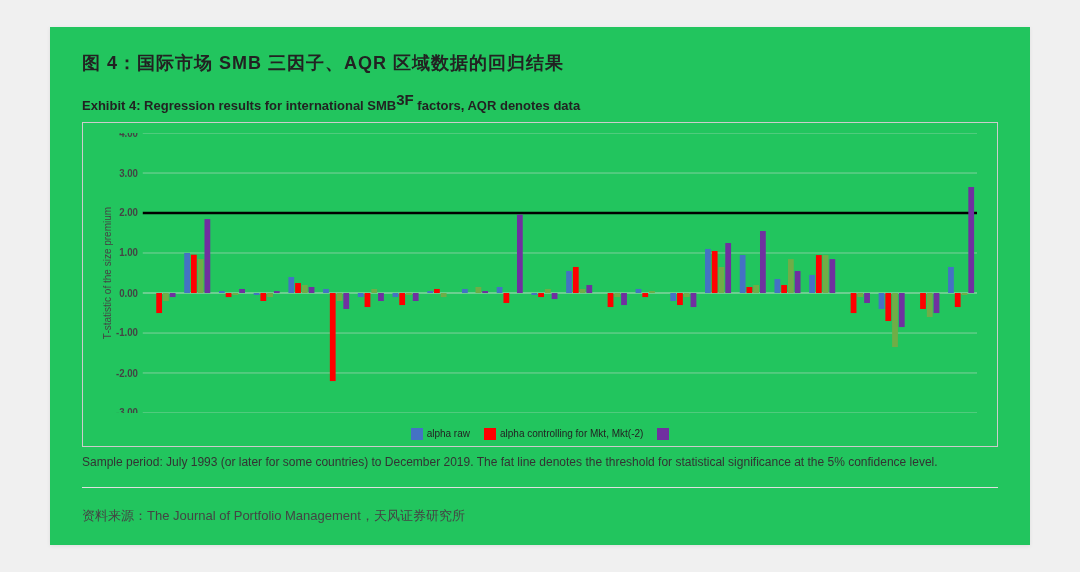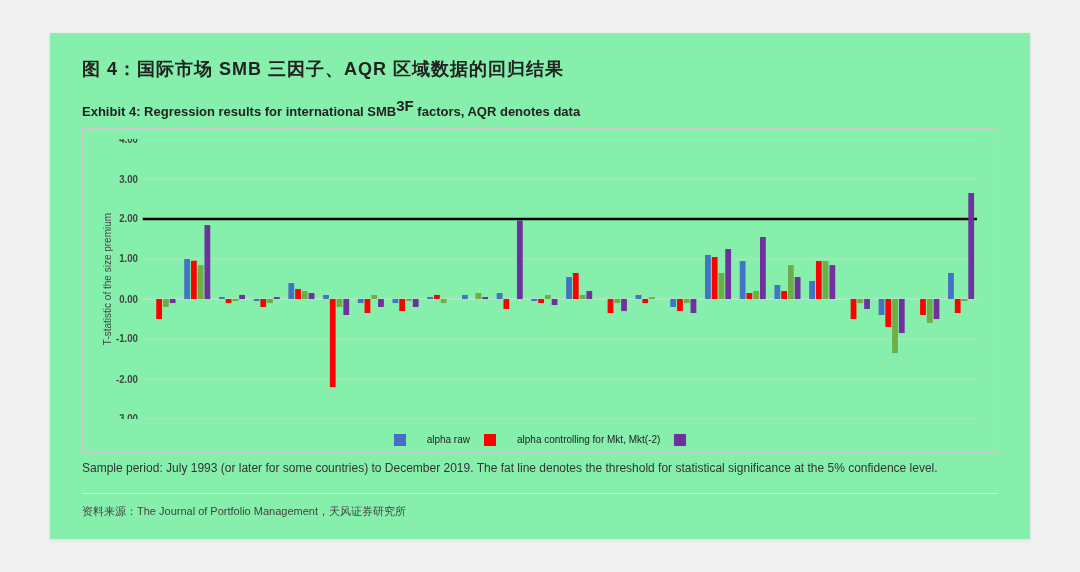--- a/index.html
+++ b/index.html
@@ -6,21 +6,21 @@
     body {
       background: #f0f0f0;
       font-family: 'SimSun', 'Microsoft YaHei', Arial, sans-serif;
       display: flex;
       justify-content: center;
       align-items: center;
       width: 1080px;
       min-height: 572px;
     }
     .card {
-      background: #86efac;
+      background: #22c55e;
       width: 980px;
       padding: 24px 32px 20px 32px;
       box-shadow: 0 1px 4px rgba(0,0,0,0.08);
     }
     .main-title {
       font-size: 18px;
       font-weight: bold;
       color: #222;
       margin-bottom: 16px;
       letter-spacing: 1px;
@@ -70,39 +70,39 @@
       flex-wrap: wrap;
       gap: 6px 14px;
       margin-top: 6px;
       justify-content: center;
       font-size: 10px;
       color: #222;
     }
     .legend-item {
       display: flex;
       align-items: center;
-      gap: 21px;
+      gap: 4px;
       margin-top: 9px;
     }
     .legend-box {
       width: 12px;
       height: 12px;
       flex-shrink: 0;
     }
     .sample-note {
       font-size: 12px;
       color: #333;
       margin-top: 8px;
       margin-bottom: 0;
     }
     .source-bar {
       border-top: 1px solid #e0e0e0;
       margin-top: 18px;
-      padding-top: 10px;
-      font-size: 11px;
+      padding-top: 19px;
+      font-size: 13px;
       color: #444;
     }
   </style>
 </head>
 <body>
 
 <div class="card">
   <div class="main-title">图 4：国际市场 SMB 三因子、AQR 区域数据的回归结果</div>
 
   <div class="exhibit-title">

